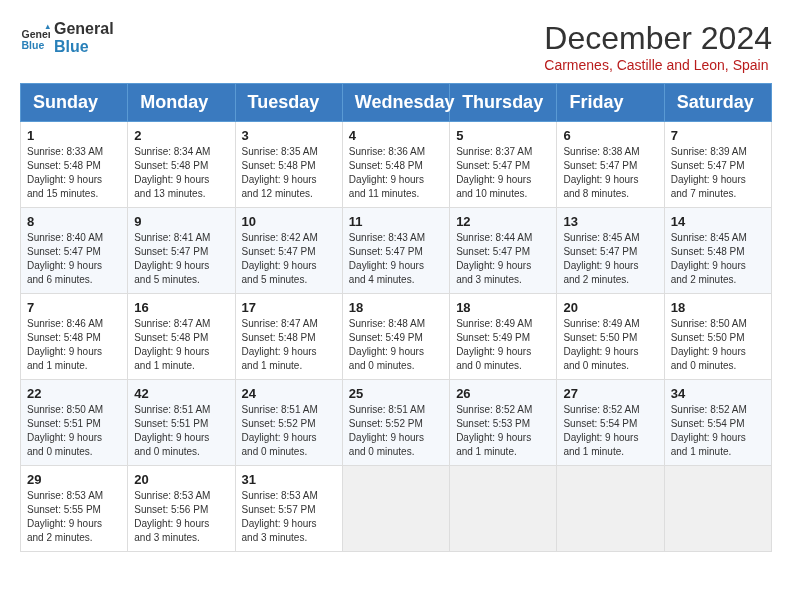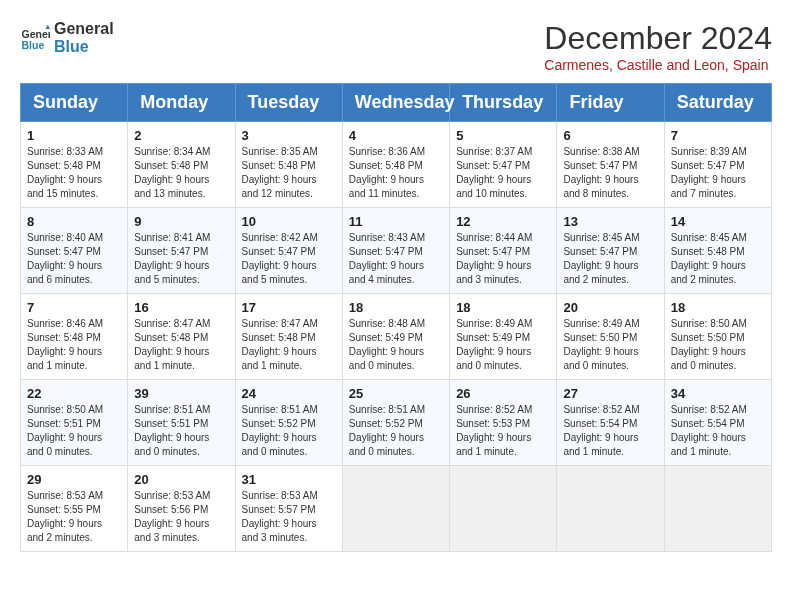--- a/index.html
+++ b/index.html
@@ -135,21 +135,21 @@
         <td><span class="day-num">7</span><span class="cell-text">Sunrise: 8:46 AM<br>Sunset: 5:48 PM<br>Daylight: 9 hours and 1 minute.</span></td>
         <td><span class="day-num">16</span><span class="cell-text">Sunrise: 8:47 AM<br>Sunset: 5:48 PM<br>Daylight: 9 hours and 1 minute.</span></td>
         <td><span class="day-num">17</span><span class="cell-text">Sunrise: 8:47 AM<br>Sunset: 5:48 PM<br>Daylight: 9 hours and 1 minute.</span></td>
         <td><span class="day-num">18</span><span class="cell-text">Sunrise: 8:48 AM<br>Sunset: 5:49 PM<br>Daylight: 9 hours and 0 minutes.</span></td>
         <td><span class="day-num">18</span><span class="cell-text">Sunrise: 8:49 AM<br>Sunset: 5:49 PM<br>Daylight: 9 hours and 0 minutes.</span></td>
         <td><span class="day-num">20</span><span class="cell-text">Sunrise: 8:49 AM<br>Sunset: 5:50 PM<br>Daylight: 9 hours and 0 minutes.</span></td>
         <td><span class="day-num">18</span><span class="cell-text">Sunrise: 8:50 AM<br>Sunset: 5:50 PM<br>Daylight: 9 hours and 0 minutes.</span></td>
       </tr>
       <tr>
         <td><span class="day-num">22</span><span class="cell-text">Sunrise: 8:50 AM<br>Sunset: 5:51 PM<br>Daylight: 9 hours and 0 minutes.</span></td>
-        <td><span class="day-num">39</span><span class="cell-text">Sunrise: 8:51 AM<br>Sunset: 5:51 PM<br>Daylight: 9 hours and 0 minutes.</span></td>
+        <td><span class="day-num">42</span><span class="cell-text">Sunrise: 8:51 AM<br>Sunset: 5:51 PM<br>Daylight: 9 hours and 0 minutes.</span></td>
         <td><span class="day-num">24</span><span class="cell-text">Sunrise: 8:51 AM<br>Sunset: 5:52 PM<br>Daylight: 9 hours and 0 minutes.</span></td>
         <td><span class="day-num">25</span><span class="cell-text">Sunrise: 8:51 AM<br>Sunset: 5:52 PM<br>Daylight: 9 hours and 0 minutes.</span></td>
         <td><span class="day-num">26</span><span class="cell-text">Sunrise: 8:52 AM<br>Sunset: 5:53 PM<br>Daylight: 9 hours and 1 minute.</span></td>
         <td><span class="day-num">27</span><span class="cell-text">Sunrise: 8:52 AM<br>Sunset: 5:54 PM<br>Daylight: 9 hours and 1 minute.</span></td>
         <td><span class="day-num">34</span><span class="cell-text">Sunrise: 8:52 AM<br>Sunset: 5:54 PM<br>Daylight: 9 hours and 1 minute.</span></td>
       </tr>
       <tr>
         <td><span class="day-num">29</span><span class="cell-text">Sunrise: 8:53 AM<br>Sunset: 5:55 PM<br>Daylight: 9 hours and 2 minutes.</span></td>
         <td><span class="day-num">20</span><span class="cell-text">Sunrise: 8:53 AM<br>Sunset: 5:56 PM<br>Daylight: 9 hours and 3 minutes.</span></td>
         <td><span class="day-num">31</span><span class="cell-text">Sunrise: 8:53 AM<br>Sunset: 5:57 PM<br>Daylight: 9 hours and 3 minutes.</span></td>

